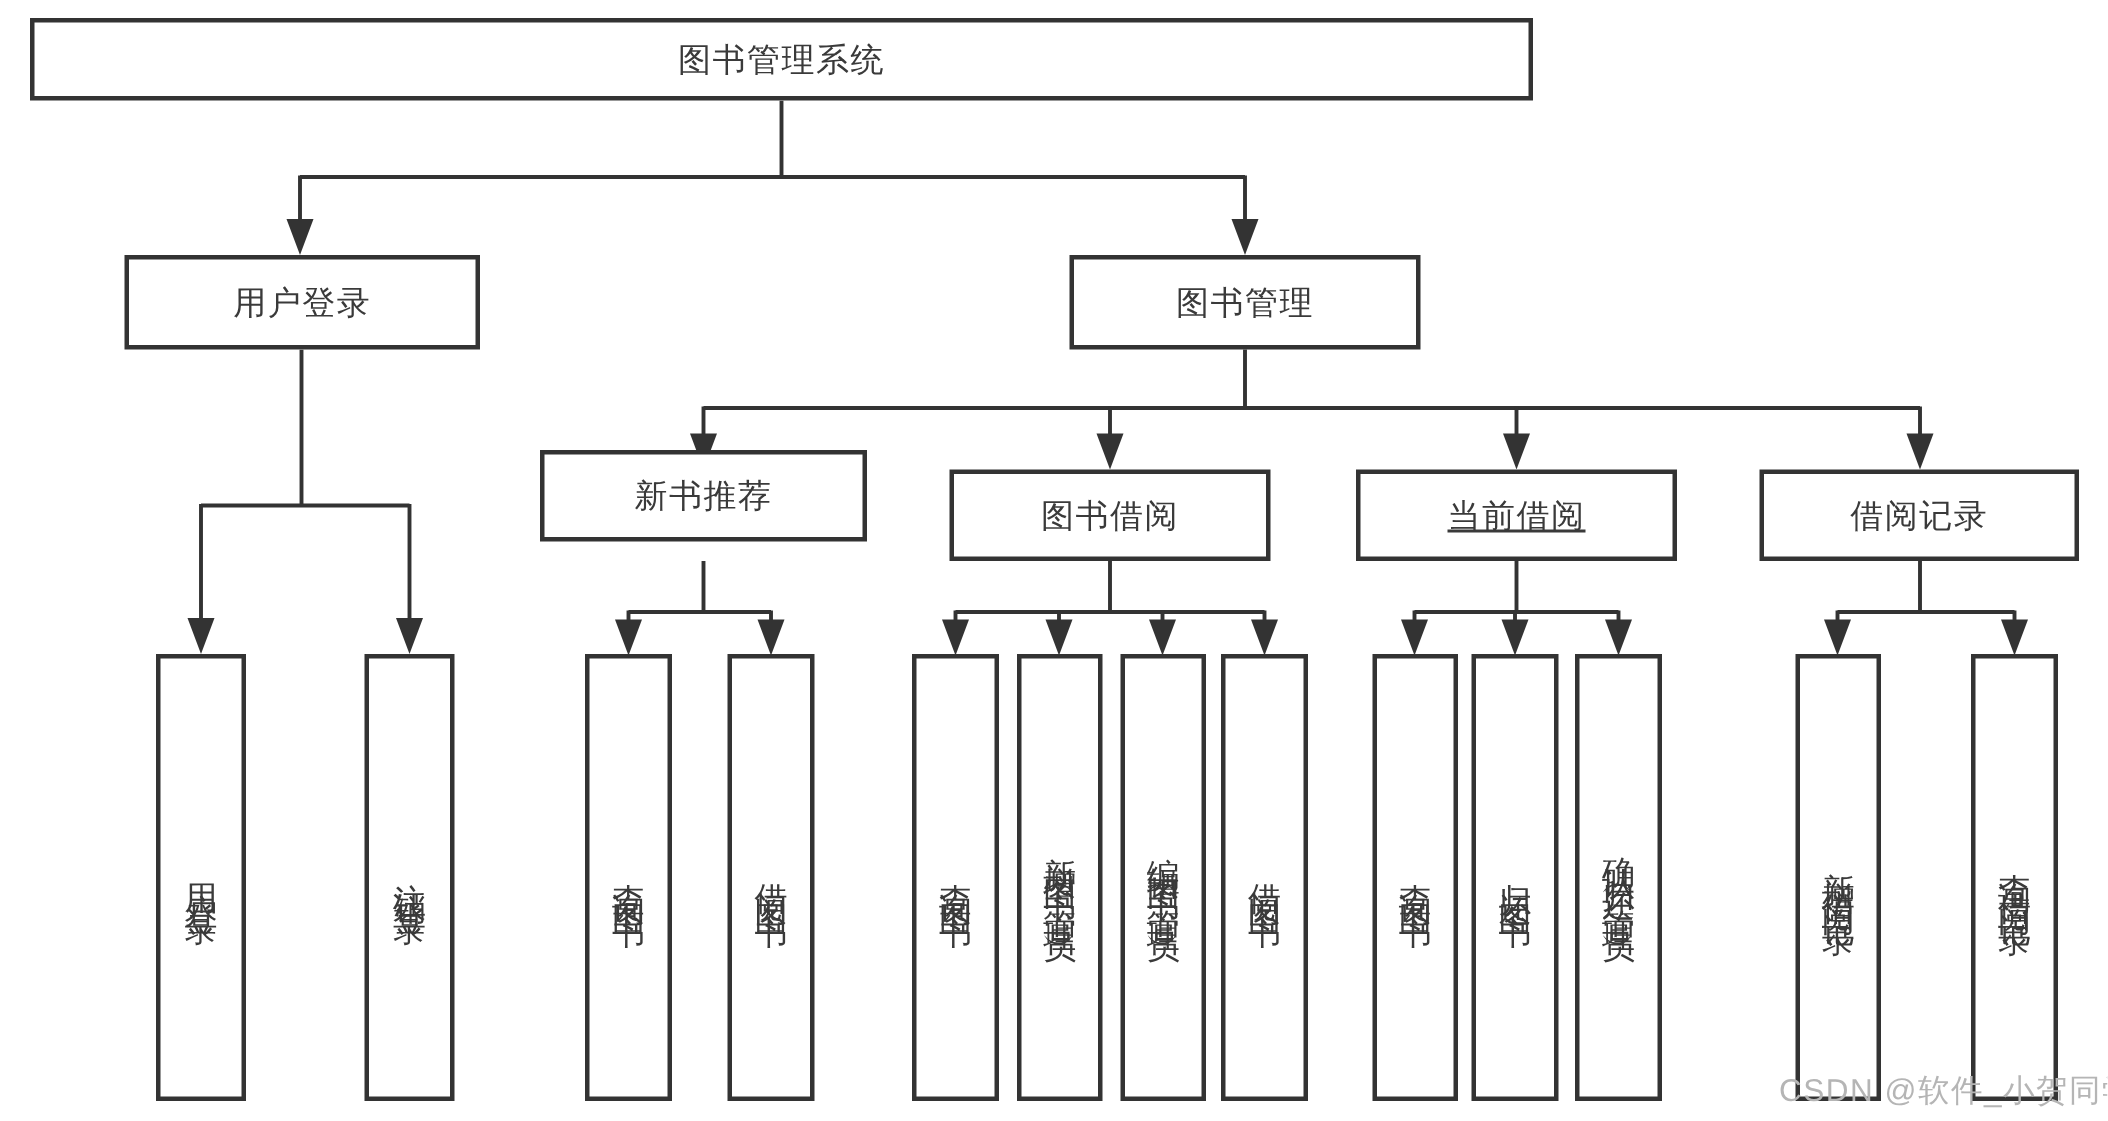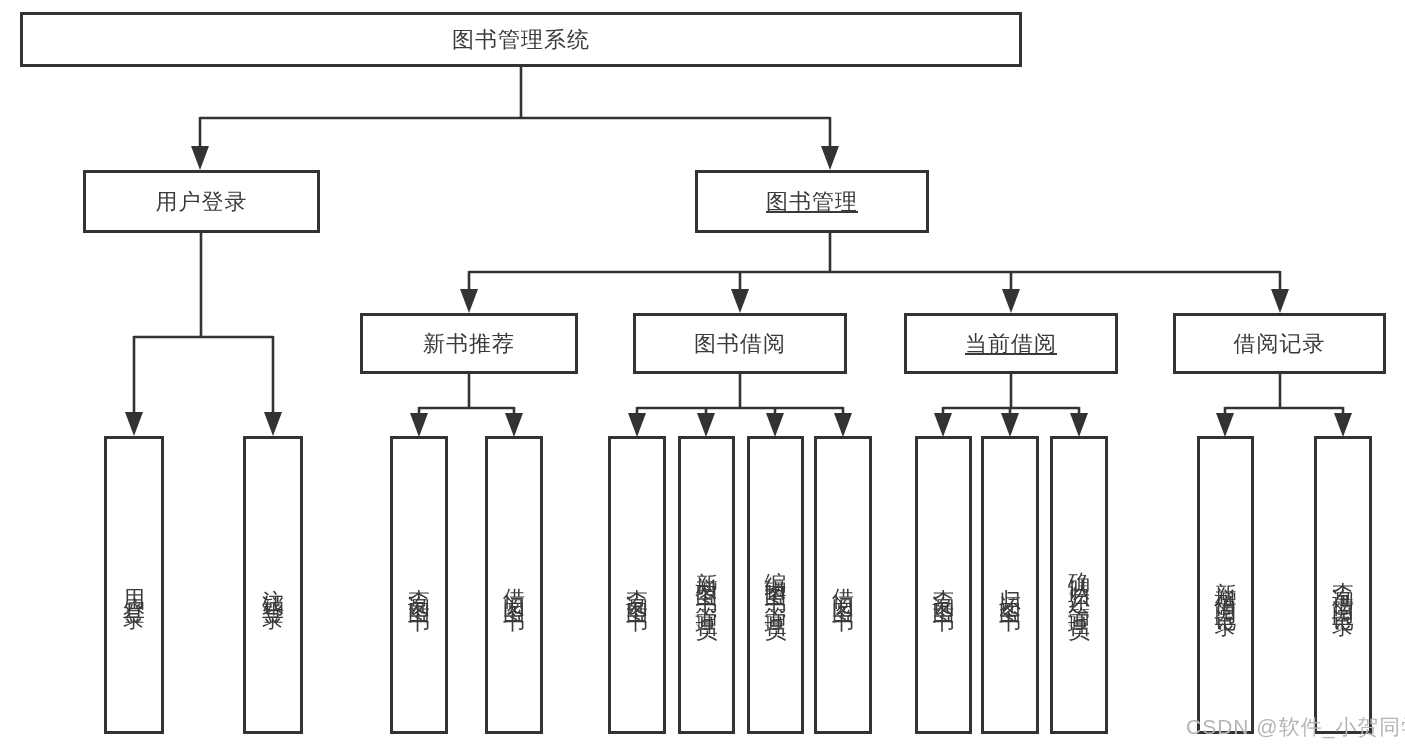--- a/index.html
+++ b/index.html
@@ -133,25 +133,25 @@
     </g>
   </svg>
 
   <div class="node hnode" style="left:20px; top:12px; width:1002px; height:55px;">
     <span>图书管理系统</span>
   </div>
 
   <div class="node hnode" style="left:83px; top:170px; width:237px; height:63px;">
     <span>用户登录</span>
   </div>
-  <div class="node hnode" style="left:695px; top:170px; width:234px; height:63px;text-decoration:underline;">
+  <div class="node hnode" style="left:713px; top:170px; width:234px; height:63px;">
     <span>图书管理</span>
   </div>
 
-  <div class="node hnode" style="left:360px; top:313px; width:218px; height:61px;">
+  <div class="node hnode" style="left:360px; top:300px; width:218px; height:61px;">
     <span>新书推荐</span>
   </div>
   <div class="node hnode" style="left:633px; top:313px; width:214px; height:61px;align-items:center;">
     <span>图书借阅</span>
   </div>
   <div class="node hnode" style="left:904px; top:313px; width:214px; height:61px;text-decoration:underline;">
     <span>当前借阅</span>
   </div>
   <div class="node hnode" style="left:1173px; top:313px; width:213px; height:61px;">
     <span>借阅记录</span>

